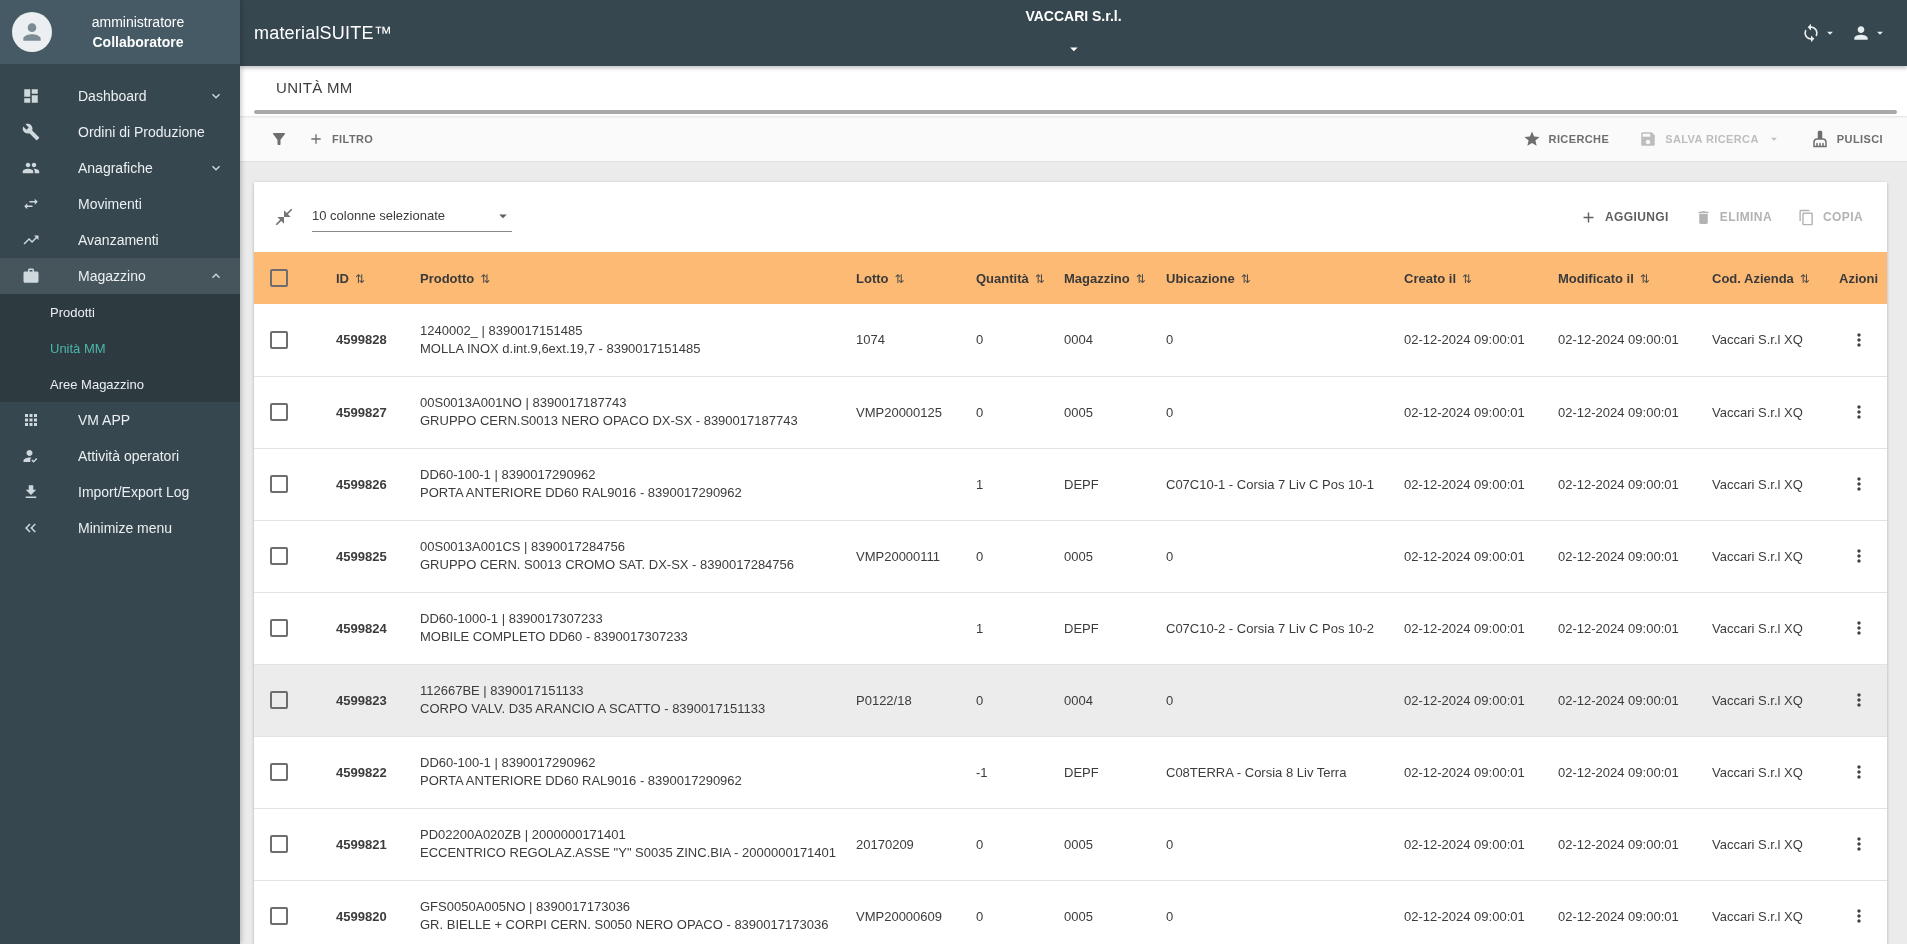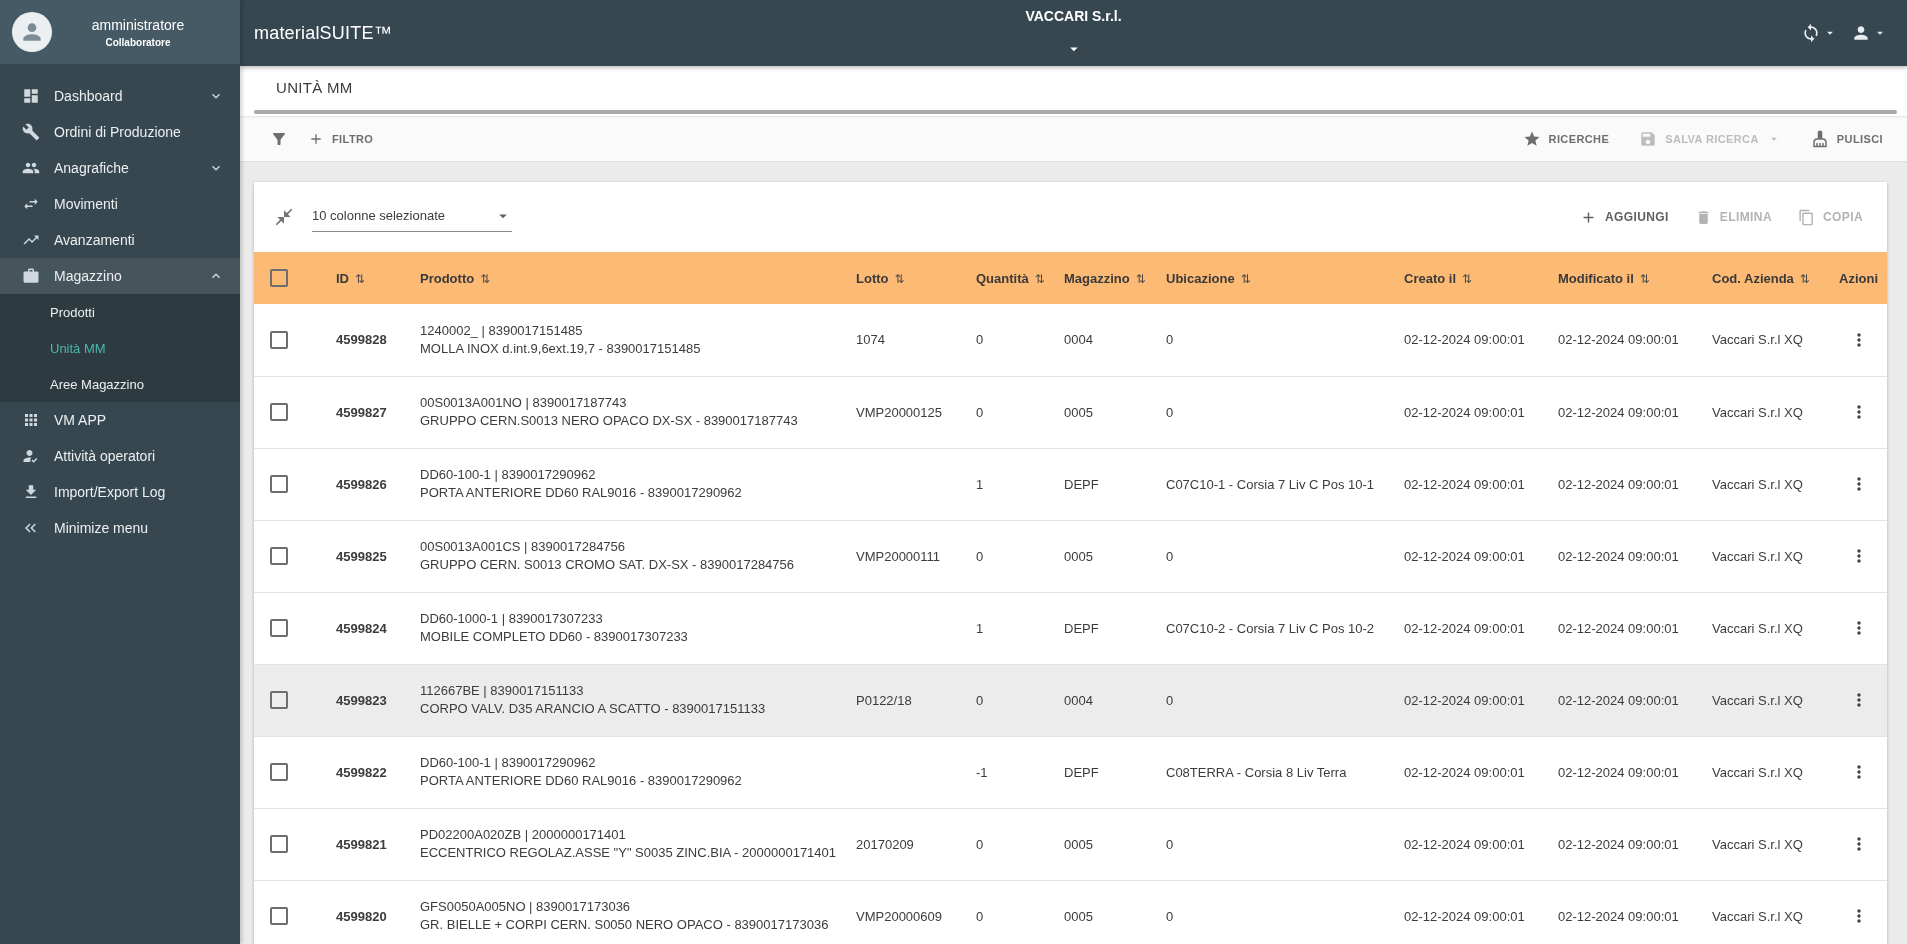--- a/index.html
+++ b/index.html
@@ -8,27 +8,27 @@
   .app { display:flex; width:100%; height:100%; }
 
   
   .sidebar { width:240px; min-width:240px; background:#37474f; color:#eceff1;
     display:flex; flex-direction:column; z-index:5; box-shadow:2px 0 4px rgba(0,0,0,.18); }
   .user-panel { height:64px; background:#455a64; display:flex; align-items:center; padding:0 12px; }
   .avatar { width:40px; height:40px; border-radius:50%; background:#eceff1; color:#7d8c94;
     display:flex; align-items:center; justify-content:center; overflow:hidden; flex:none; }
   .user-texts { flex:1; text-align:center; padding-right:4px; }
   .user-name { font-size:14px; color:#fff; }
-  .user-role { font-size:10px; font-weight:700; color:#fff; margin-top:4px; }
+  .user-role { font-size:14px; font-weight:700; color:#fff; margin-top:4px; }
   .menu { padding-top:14px; flex:1; }
   .menu-item { height:36px; display:flex; align-items:center; padding:0 16px 0 22px;
     font-size:14px; color:#eceff1; cursor:pointer; white-space:nowrap; }
   .menu-item.active { background:rgba(255,255,255,.08); }
   .mi-icon { width:18px; height:18px; margin-right:14px; color:#cfd8dc; display:inline-flex; flex:none; }
-  .mi-label { flex:1; overflow:hidden; }
+  .mi-label { flex:1; overflow:hidden;margin-left:24px; }
   .mi-chev { color:#cfd8dc; display:inline-flex; }
   .submenu { background:rgba(0,0,0,.18); }
   .submenu-item { height:36px; display:flex; align-items:center; padding-left:50px;
     font-size:13px; color:#eceff1; cursor:pointer; }
   .submenu-item.selected span { color:#4db6ac; }
 
   
   .main { flex:1; min-width:0; display:flex; flex-direction:column; }
   .topbar { height:66px; background:#37474f; display:flex; align-items:center;
     position:relative; padding:0 20px 0 14px; box-shadow:0 2px 4px rgba(0,0,0,.25); z-index:4; }

